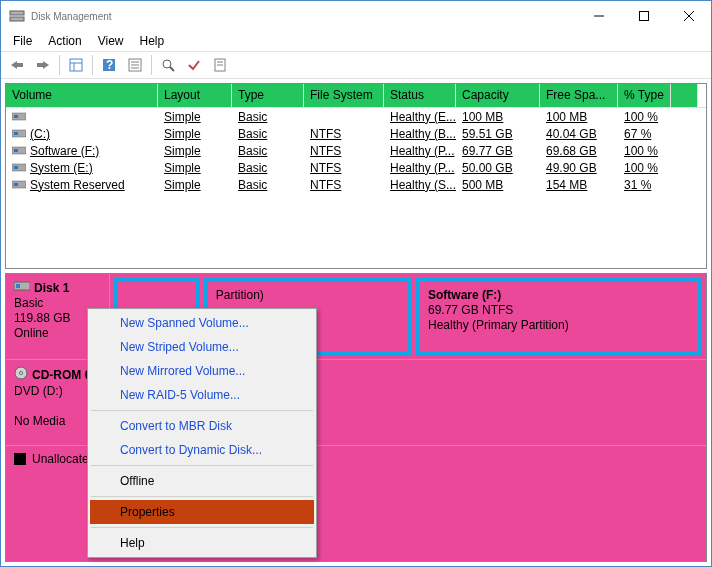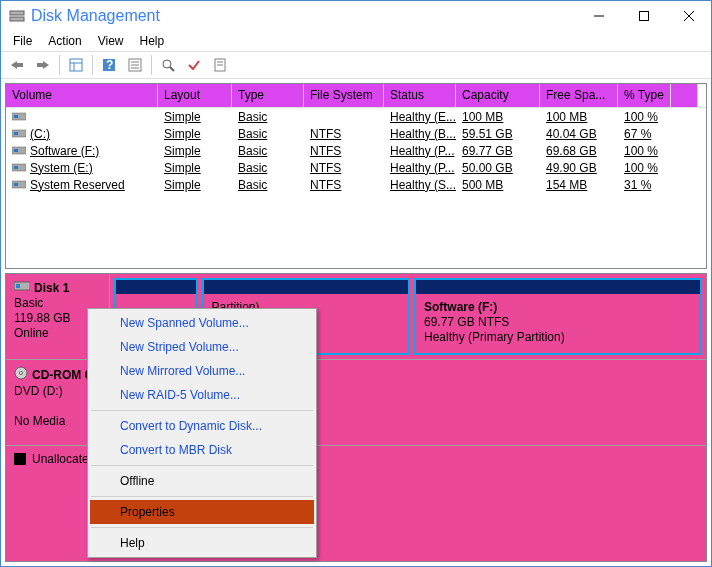--- a/index.html
+++ b/index.html
@@ -1,40 +1,40 @@
 <!DOCTYPE html>
 <html><head>
 <meta charset="utf-8">
 <style>
 * { box-sizing: border-box; margin: 0; padding: 0; font-family: 'Segoe UI', Tahoma, sans-serif; font-size: 12px; }
 body { background: #fff; width: 712px; height: 567px; overflow: hidden; border: 1px solid #4a88c7; position: relative; }
 .titlebar { height: 30px; display: flex; align-items: center; padding: 0 0 0 8px; background: #fff; }
 .titlebar .icon { width: 16px; height: 16px; margin-right: 6px; }
-.titlebar .title { flex: 1; color: #3b82f6; font-size: 16px; }
+.titlebar .title { flex: 1; color: #737373; font-size: 10px; }
 .titlebar .winbtn { width: 45px; height: 29px; display: flex; align-items: center; justify-content: center; cursor: default; }
 .menubar { height: 20px; display: flex; align-items: center; padding: 0 4px; background: #fff; }
 .menubar .menuitem { padding: 2px 8px; cursor: default; }
 .toolbar { height: 28px; display: flex; align-items: center; padding: 2px 4px; border-top: 1px solid #e0e0e0; border-bottom: 1px solid #e0e0e0; background: #fff; gap: 2px; }
 .toolbar .tbtn { width: 24px; height: 24px; display: flex; align-items: center; justify-content: center; cursor: default; }
 .toolbar .sep { width: 1px; height: 20px; background: #d0d0d0; margin: 0 2px; }
 .content { padding: 4px; height: calc(100% - 78px); display: flex; flex-direction: column; }
 .grid { border: 1px solid #828790; background: #fff; }
 .grid-header { display: flex; background: #fff; border-bottom: 1px solid #e0e0e0; height: 24px; }
-.grid-header .col { border-right: 1px solid #e0e0e0; padding: 4px 6px; background: #d946ef; position: relative; }
+.grid-header .col { border-right: 1px solid #e0e0e0; padding: 4px 6px; background: #22c55e; position: relative; }
 .grid-body { background: #fff; }
 .grid-row { display: flex; height: 17px; align-items: center; }
 .grid-row .cell { padding: 0 6px; white-space: nowrap; overflow: hidden; display: flex; align-items: center; gap: 4px; text-decoration: underline; }
 .vol-icon { width: 14px; height: 11px; flex-shrink: 0; }
 .disk-panel { border: 1px solid #828790; margin-top: 4px; background: #ec4899; flex: 1; overflow: hidden; }
 .disk-row { display: flex; border-bottom: 1px solid #a0a0a0; min-height: 86px; }
 .disk-label { width: 104px; padding: 6px 8px; border-right: 1px solid #a0a0a0; }
 .disk-label .dname { font-weight: bold; display: flex; align-items: center; gap: 4px; }
 .disk-label div { line-height: 15px; }
 .disk-parts { flex: 1; display: flex; padding: 4px; gap: 4px; }
-.part { border: 2px solid #0ea5e9; flex: 1; display: flex; flex-direction: column; }
+.part { border: 4px solid #0ea5e9; flex: 1; display: flex; flex-direction: row; }
 .part-header { height: 14px; background: #0a246a; }
 .part-body { padding: 6px 8px; flex: 1; }
 .part-body .pname { font-weight: bold; }
 .part-body div { line-height: 15px; }
 .legend { padding: 6px 8px; display: flex; align-items: center; gap: 6px; }
 .legend-box { width: 12px; height: 12px; background: #000; }
 .ctx-menu { position: absolute; background: #f0f0f0; border: 1px solid #a0a0a0; box-shadow: 2px 2px 4px rgba(0,0,0,0.3); padding: 2px; min-width: 230px; z-index: 100; }
 .ctx-item { padding: 5px 20px 5px 30px; cursor: default; color: #000; }
 .ctx-item.disabled { color: #1d4ed8; }
 .ctx-item.highlight { background: #c2410c; }
@@ -286,21 +286,21 @@
     </div>
   </div>
 </div>
 
 <div class="ctx-menu" style="left:86px; top:307px">
   <div class="ctx-item disabled">New Spanned Volume...</div>
   <div class="ctx-item disabled">New Striped Volume...</div>
   <div class="ctx-item disabled">New Mirrored Volume...</div>
   <div class="ctx-item disabled">New RAID-5 Volume...</div>
   <div class="ctx-sep"></div>
+  <div class="ctx-item disabled">Convert to MBR Disk</div>
   <div class="ctx-item disabled">Convert to Dynamic Disk...</div>
-  <div class="ctx-item disabled">Convert to MBR Disk</div>
   <div class="ctx-sep"></div>
   <div class="ctx-item">Offline</div>
   <div class="ctx-sep"></div>
   <div class="ctx-item highlight">Properties</div>
   <div class="ctx-sep"></div>
   <div class="ctx-item">Help</div>
 </div>
 
 </body></html>

